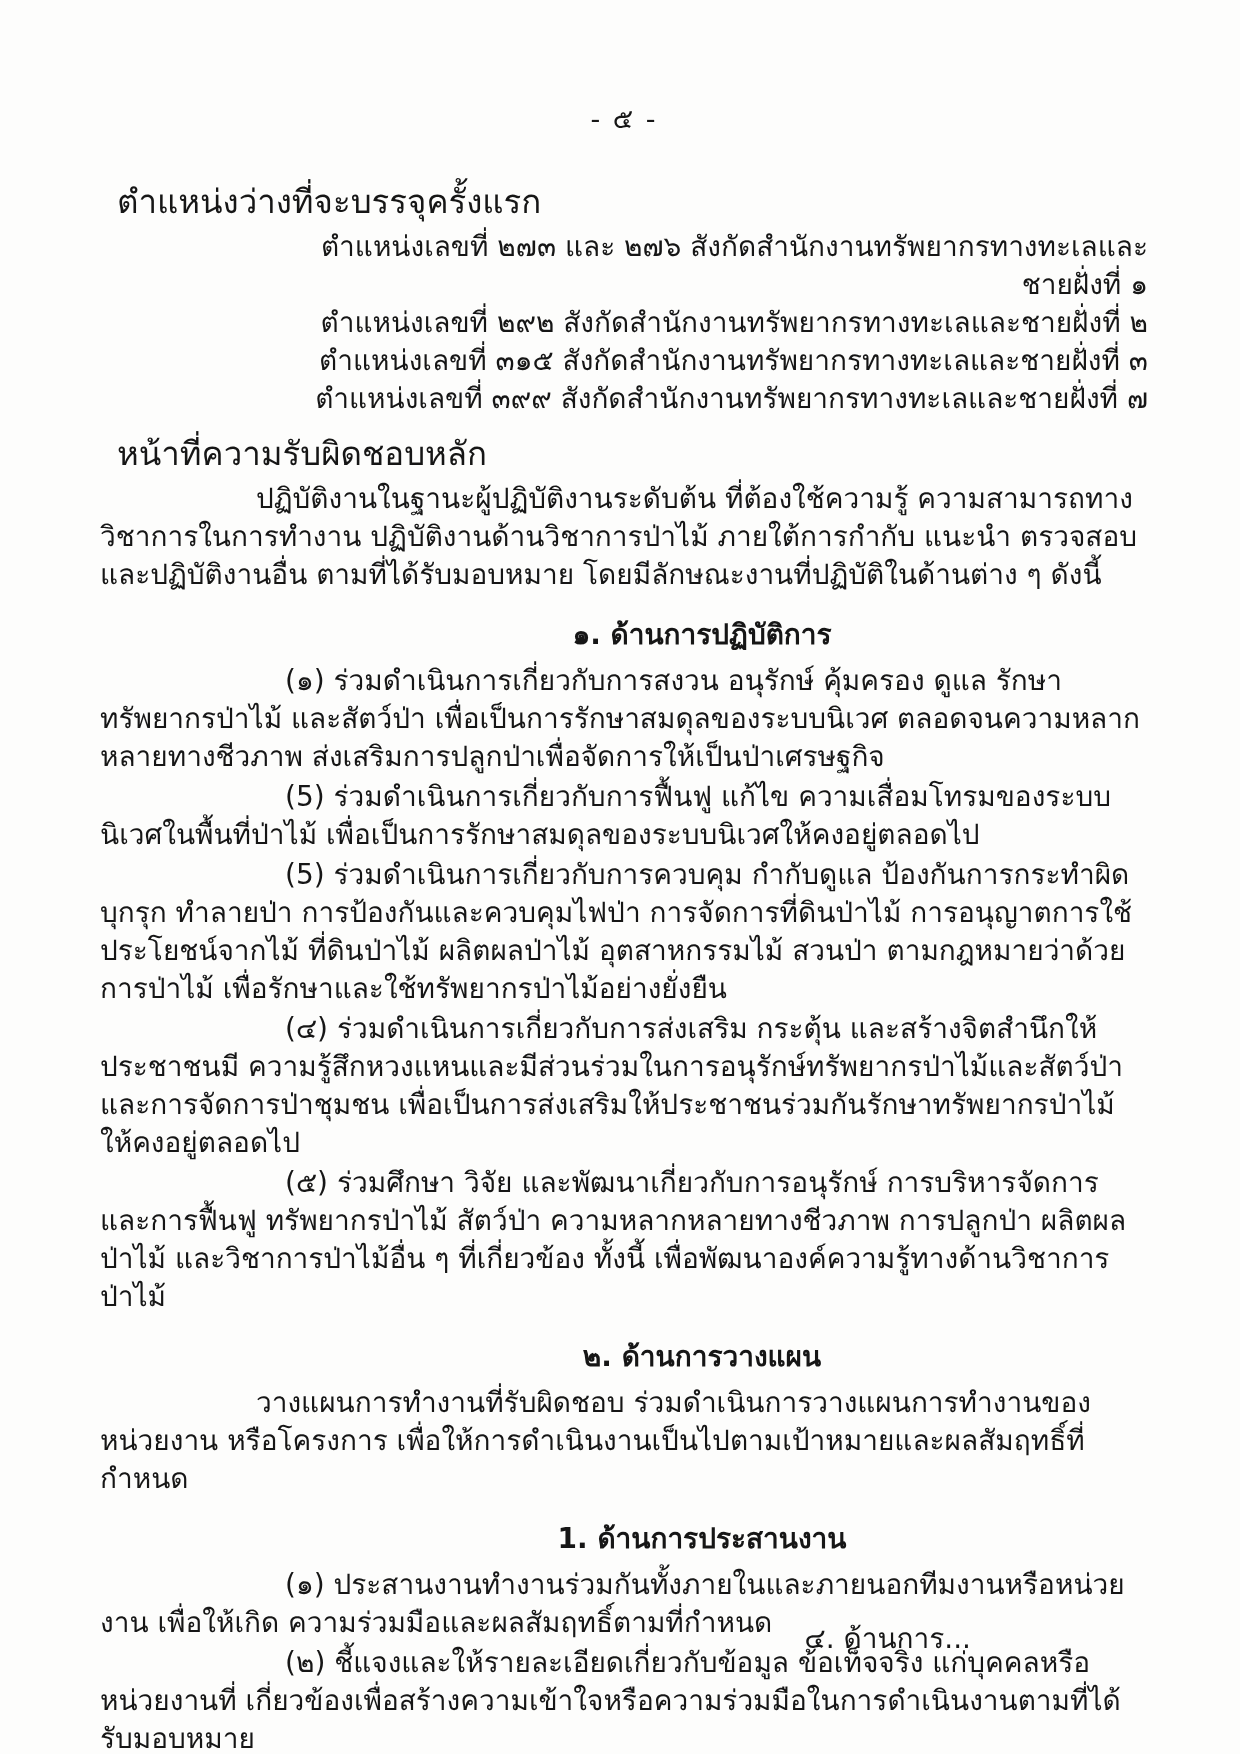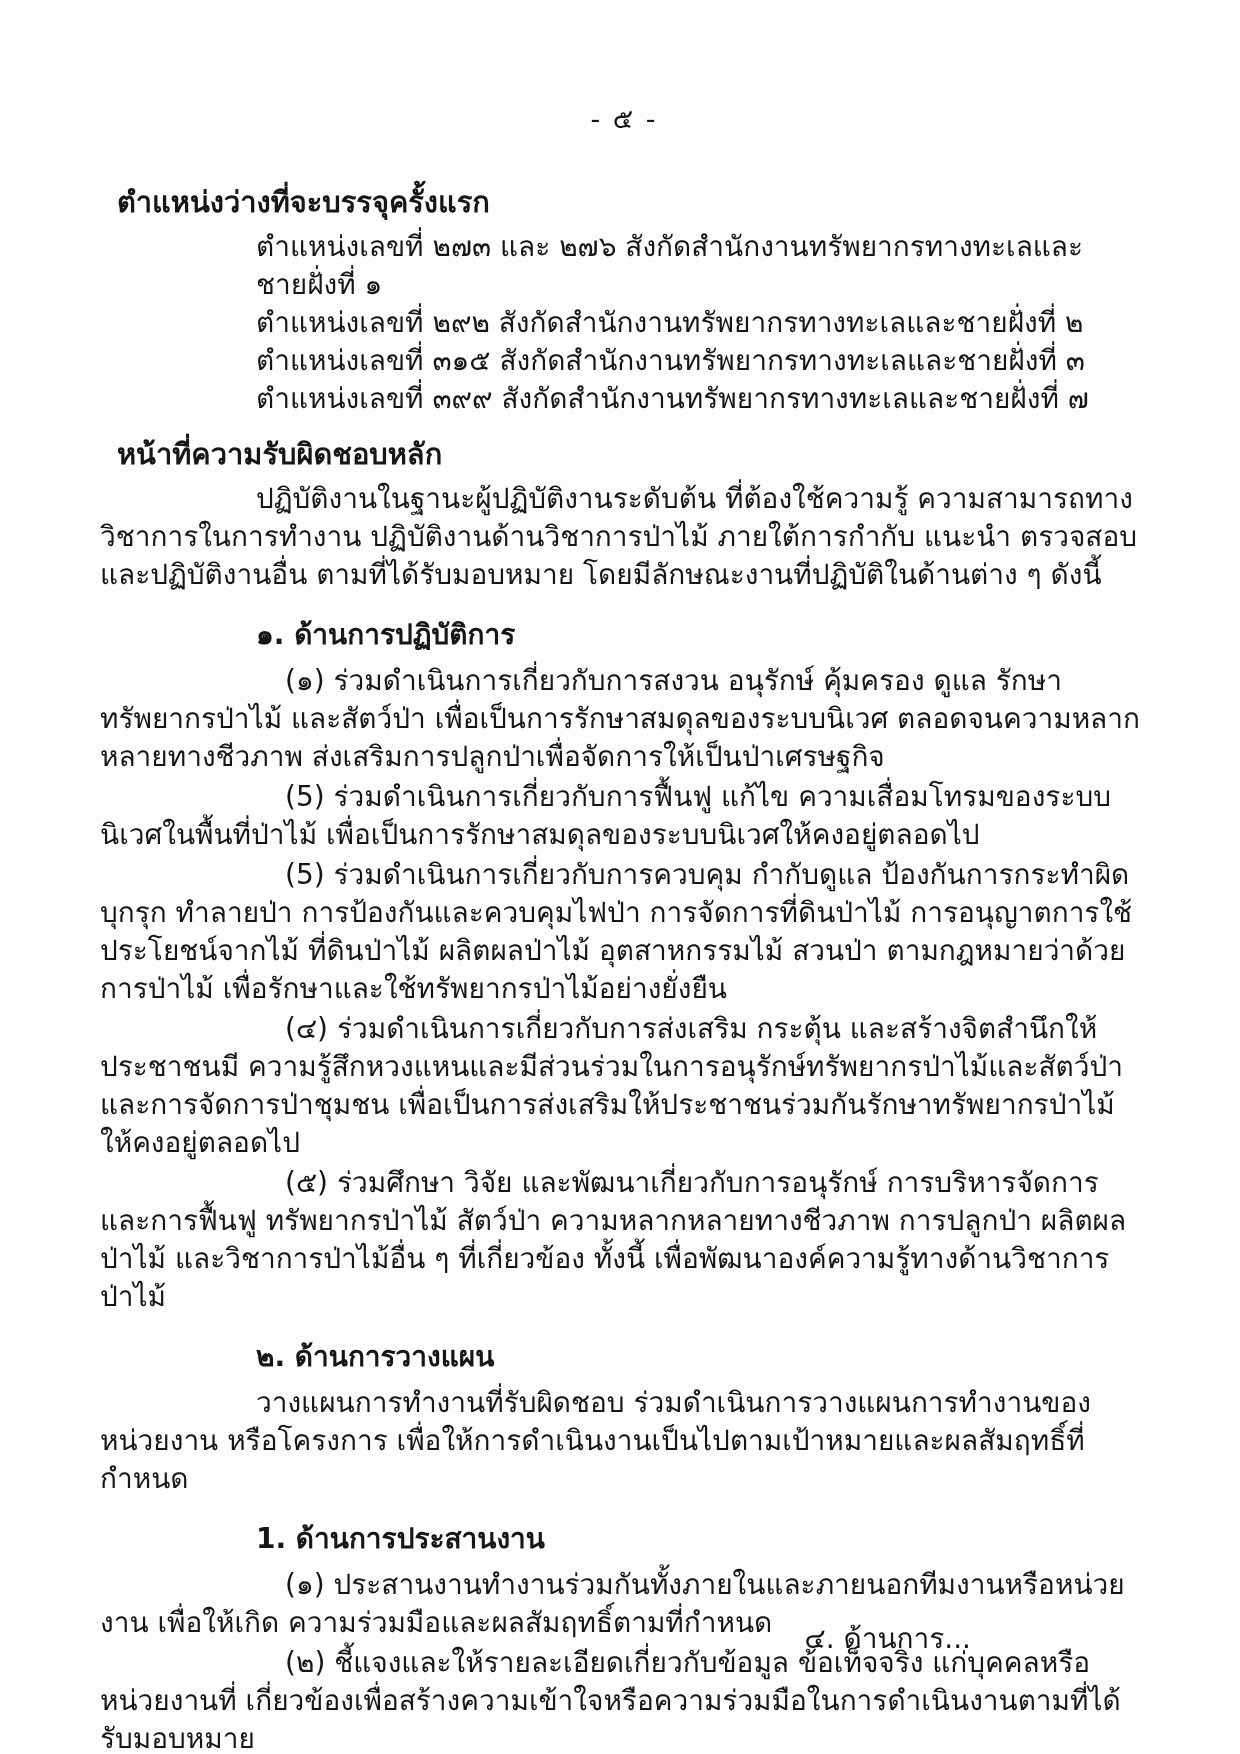--- a/index.html
+++ b/index.html
@@ -23,36 +23,37 @@
     margin:0 0 44px 0;
   }
   .doc-title {
     font-size:29px;
     font-weight:bold;
     margin:0 0 14px 17px;
     line-height:40px;
   }
   .doc-title .gap { display:inline-block; width:26px; }
   h2.sec-heading {
-    font-size:29px;
-    font-weight:bold;
+    font-size:33px;
+    font-weight:normal;
     margin:16px 0 6px 17px;
     line-height:40px;
   }
   .vacancy-lines { margin:0 0 4px 156px; }
-  .vacancy-lines p { margin:0; }
+  .vacancy-lines p { margin:0;text-align:right; }
   p.para {
     margin:0 0 2px 0;
     text-indent:156px;
   }
   h3.sub-heading {
     font-size:28px;
     font-weight:bold;
     margin:22px 0 8px 156px;
     line-height:38px;
+    text-align:center;
   }
   p.item {
     margin:0 8px 2px 0;
     text-indent:185px;
   }
   .footer-continuation {
     position:absolute;
     top:1592px;
     right:269px;
     font-size:28px;

